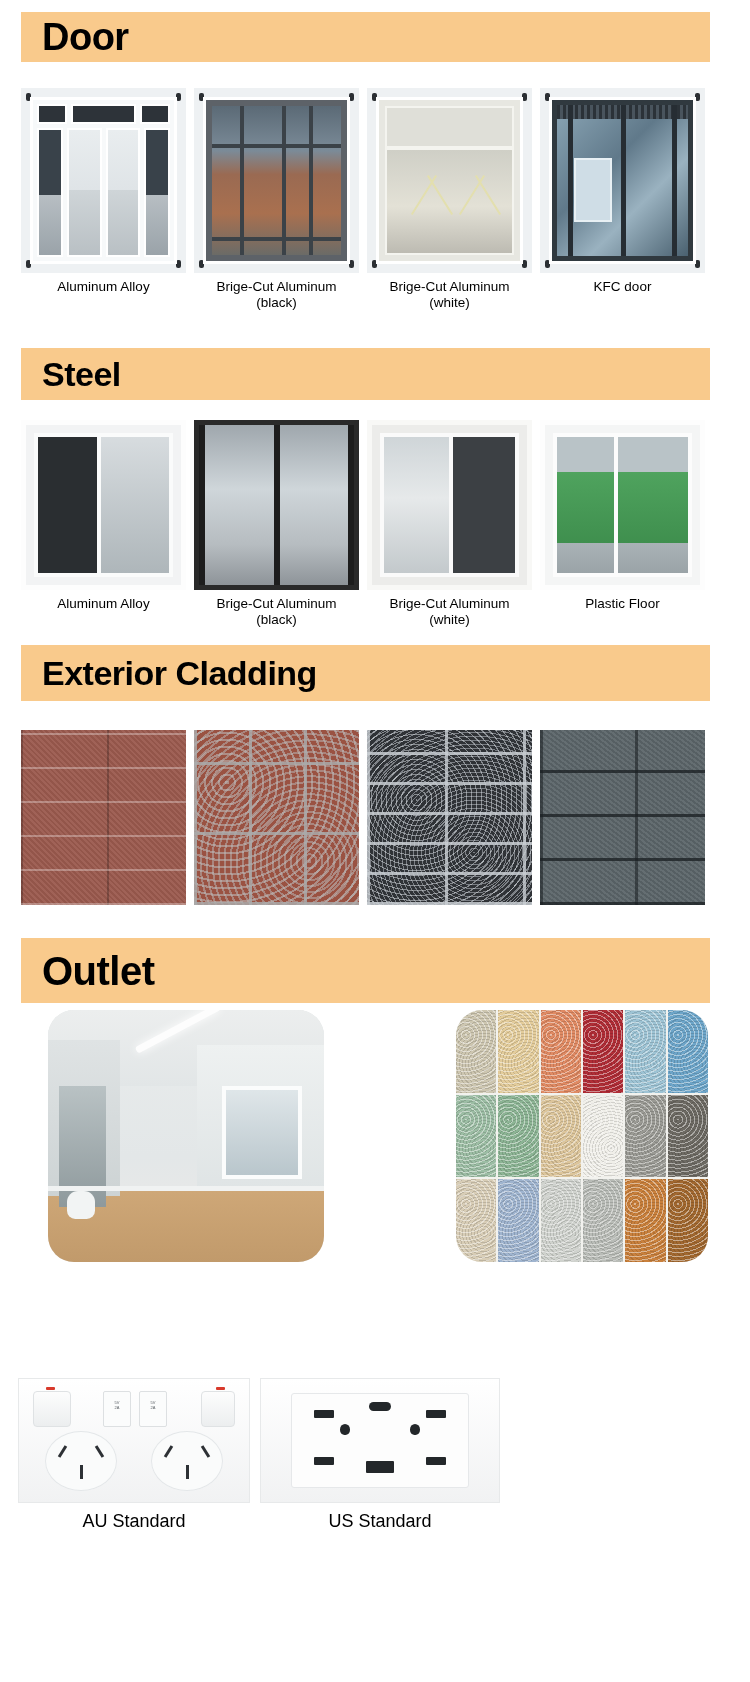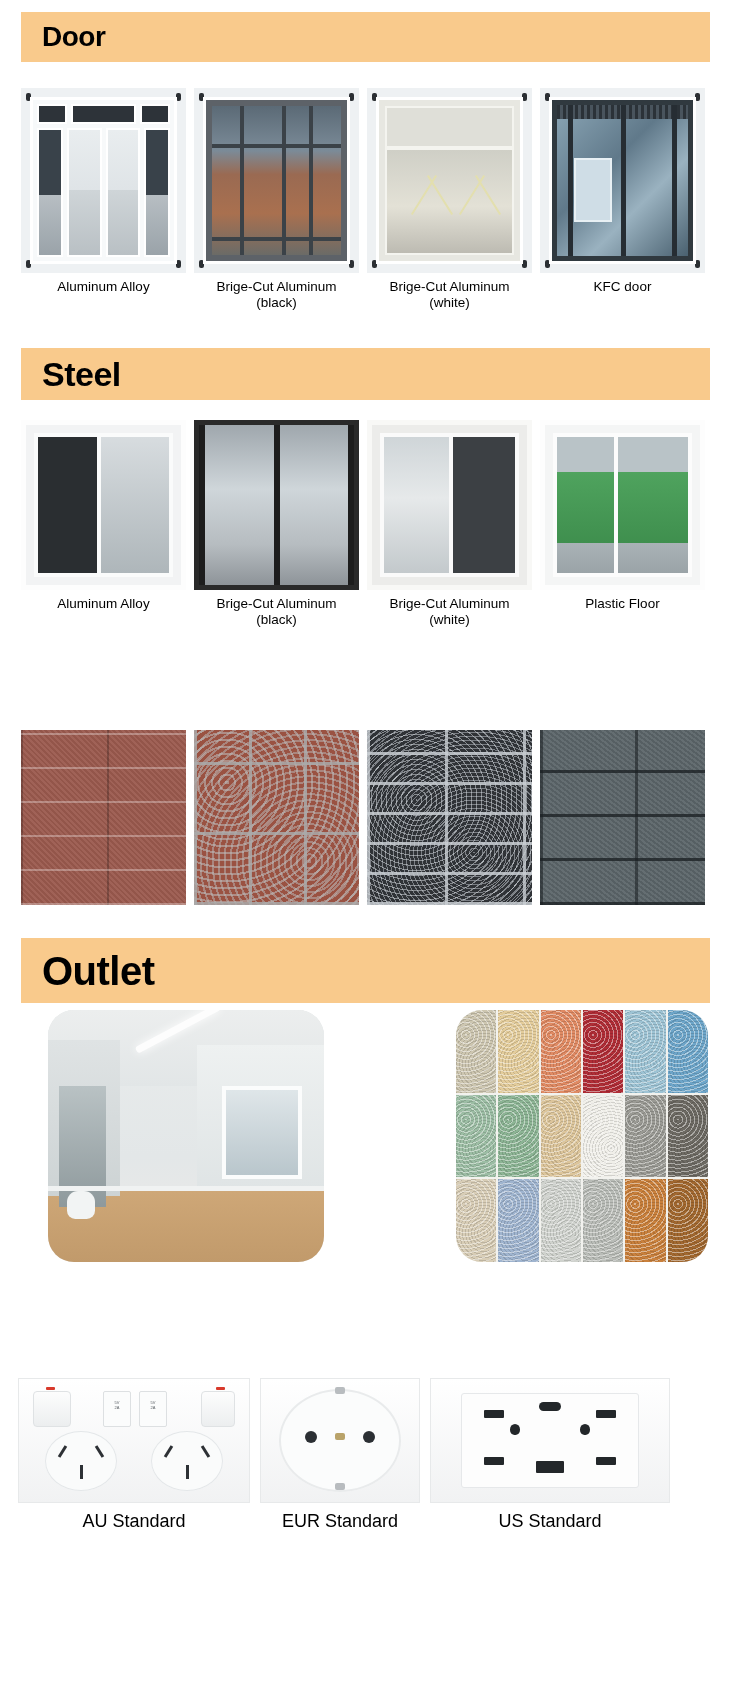--- a/index.html
+++ b/index.html
@@ -136,21 +136,21 @@
   .us-slot{position:absolute;background:#23272a;border-radius:1px;}
   .us-round{position:absolute;width:10px;height:11px;border-radius:50% 50% 45% 45%;background:#23272a;}
   .us-usb{position:absolute;background:#23272a;border-radius:1px;}
 </style>
 </head>
 <body>
 
 <div class="page">
 
   <div class="bar" style="top:12px;height:50px;">
-    <div class="bar-title" style="font-size:28px;">Door</div>
+    <div class="bar-title" style="font-size:38px;">Door</div>
   </div>
 
   <div class="row" style="left:21px;top:88px;width:689px;gap:8px;">
 
     <div class="cell" style="width:165px;">
       <div class="thumb" style="width:165px;height:185px;">
         <div class="door-frame">
           <span class="corner c-tl"></span>
             <span class="corner c-tr"></span>
           <span class="corner c-bl"></span>
@@ -272,20 +272,23 @@
 
     <div class="cell" style="width:165px;">
       <div class="thumb w-out w4" style="width:165px;height:170px;">
         <div class="gg" style="left:8px;top:8px;width:68px;bottom:8px;border:4px solid #fcfcfc;"></div>
         <div class="gg" style="right:8px;top:8px;width:70px;bottom:8px;border:4px solid #fcfcfc;"></div>
       </div>
       <div class="cap">Plastic Floor</div>
     </div>
   </div>
 
+  <div class="bar" style="top:645px;height:56px;">
+    <div class="bar-title" style="font-size:34px;">Exterior Cladding</div>
+  </div>
 
   <div class="row" style="left:21px;top:730px;width:689px;gap:8px;">
     <div class="cell" style="width:165px;">
       <div class="thumb clad brick-a" style="width:165px;height:175px;"></div>
     </div>
     <div class="cell" style="width:165px;">
       <div class="thumb clad brick-b" style="width:165px;height:175px;"></div>
     </div>
     <div class="cell" style="width:165px;">
       <div class="thumb clad brick-c" style="width:165px;height:175px;"></div>
@@ -364,33 +367,20 @@
           <div class="au-sock" style="right:26px;top:52px;width:72px;height:60px;">
             <span class="pin" style="left:16px;top:14px;width:3px;height:13px;transform:rotate(32deg);"></span>
             <span class="pin" style="right:16px;top:14px;width:3px;height:13px;transform:rotate(-32deg);"></span>
             <span class="pin" style="left:50%;margin-left:-1.5px;top:34px;width:3px;height:14px;"></span>
           </div>
         </div>
       </div>
       <div class="cap" style="font-size:18px;margin-top:10px;">AU Standard</div>
     </div>
 
-    <div class="cell" style="width:160px;">
-      <div class="thumb" style="width:160px;height:125px;">
-        <div class="plate">
-          <div class="eur-ring" style="left:18px;top:10px;right:18px;bottom:10px;"></div>
-          <div class="eur-hole" style="left:44px;top:52px;"></div>
-          <div class="eur-hole" style="right:44px;top:52px;"></div>
-          <div class="eur-clip" style="left:50%;margin-left:-5px;top:54px;"></div>
-          <div class="eur-clip" style="left:50%;margin-left:-5px;top:8px;background:#b8bcbf;"></div>
-          <div class="eur-clip" style="left:50%;margin-left:-5px;bottom:12px;background:#b8bcbf;"></div>
-        </div>
-      </div>
-      <div class="cap" style="font-size:18px;margin-top:10px;">EUR Standard</div>
-    </div>
 
     <div class="cell" style="width:240px;">
       <div class="thumb" style="width:240px;height:125px;">
         <div class="plate">
           <div class="us-face" style="left:30px;top:14px;right:30px;bottom:14px;">
             <div class="us-slot" style="left:22px;top:16px;width:20px;height:8px;"></div>
             <div class="us-slot" style="left:22px;bottom:22px;width:20px;height:8px;"></div>
             <div class="us-round" style="left:48px;top:30px;"></div>
             <div class="us-slot" style="right:22px;top:16px;width:20px;height:8px;"></div>
             <div class="us-slot" style="right:22px;bottom:22px;width:20px;height:8px;"></div>

